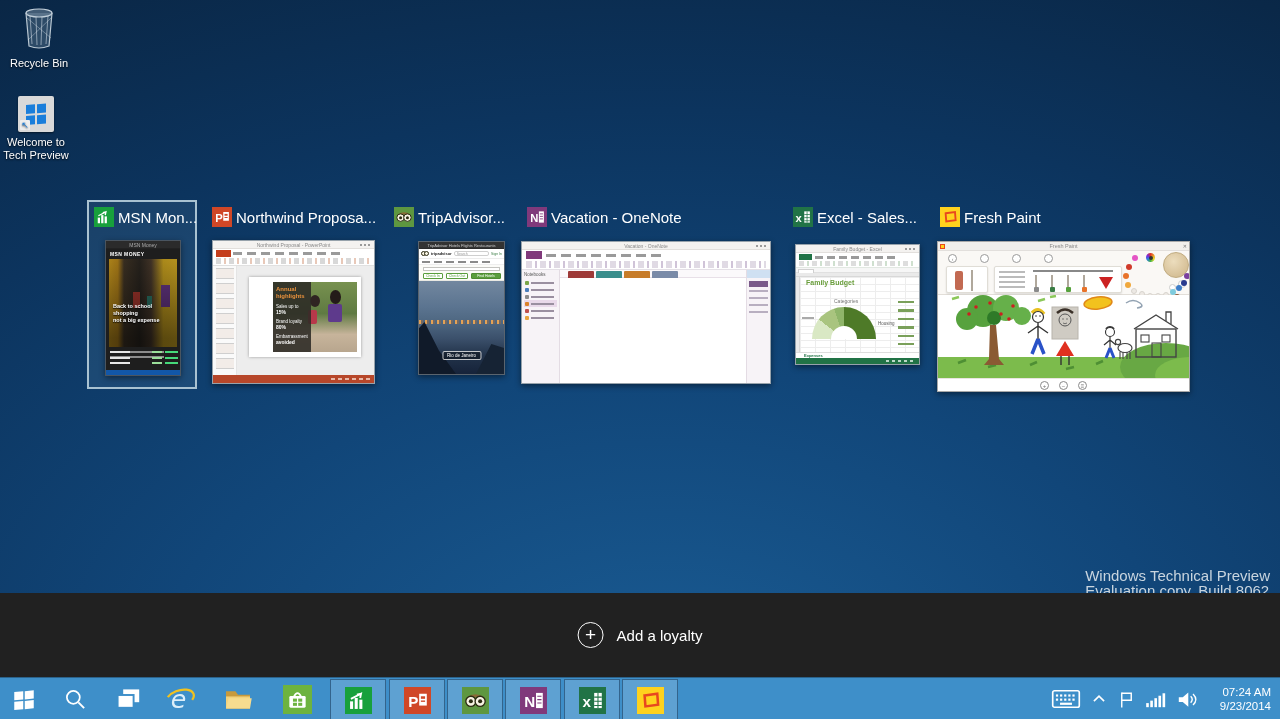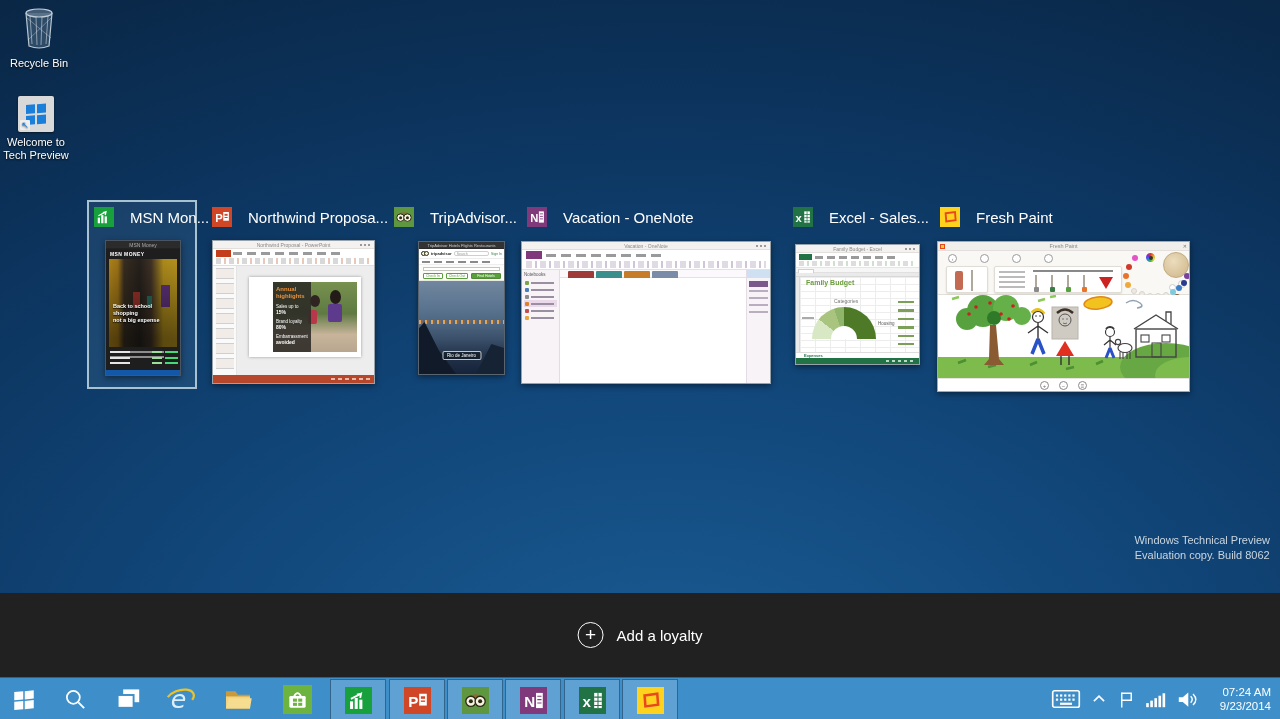--- a/index.html
+++ b/index.html
@@ -13,26 +13,26 @@
     text-shadow:0 1px 2px rgba(0,0,0,.85); line-height:13px; }
   .dicon .art { margin:0 auto 4px auto; }
   .recycle { left:-6px; top:8px; }
   .welcome { left:-9px; top:96px; }
   .wel-tile { width:36px; height:36px; background:#d9d9d9; border-radius:2px; position:relative;
     display:flex; align-items:center; justify-content:center; box-shadow:0 1px 2px rgba(0,0,0,.5);}
   .wel-arrow { position:absolute; left:2px; bottom:2px; width:10px; height:10px; background:#eee;
     border-radius:1px; color:#1a7edb; font-size:9px; line-height:10px; }
 
   
-  .watermark { position:absolute; right:10px; top:533px; text-align:center; color:#C9D5DF;
-    font-size:11px; line-height:15px; }
+  .watermark { position:absolute; right:10px; top:568px; text-align:left; color:#C9D5DF;
+    font-size:15px; line-height:15px; }
 
   
   .tile { position:absolute; }
-  .tile-head { position:absolute; left:0; top:0; height:20px; display:flex; align-items:center; gap:16px; }
+  .tile-head { position:absolute; left:0; top:0; height:20px; display:flex; align-items:center; gap:4px; }
   .tile-head .t { color:#fff; font-size:15px; white-space:nowrap; }
   .appicon { width:20px; height:20px; flex:0 0 20px; display:block; }
   .tile-msn { left:87px; top:200px; width:110px; height:189px; border:2px solid #A9C2D1;
     background:rgba(160,195,215,0.10); }
   .tile-msn .tile-head { left:5px; top:5px; }
   .tile-ppt  { left:212px; top:207px; width:166px; height:177px; }
   .tile-trip { left:394px; top:207px; width:115px; height:168px; }
   .tile-on   { left:521px; top:207px; width:252px; height:177px; }
   .tile-on .tile-head { left:6px; }
   .tile-xl   { left:793px; top:207px; width:130px; height:158px; }

